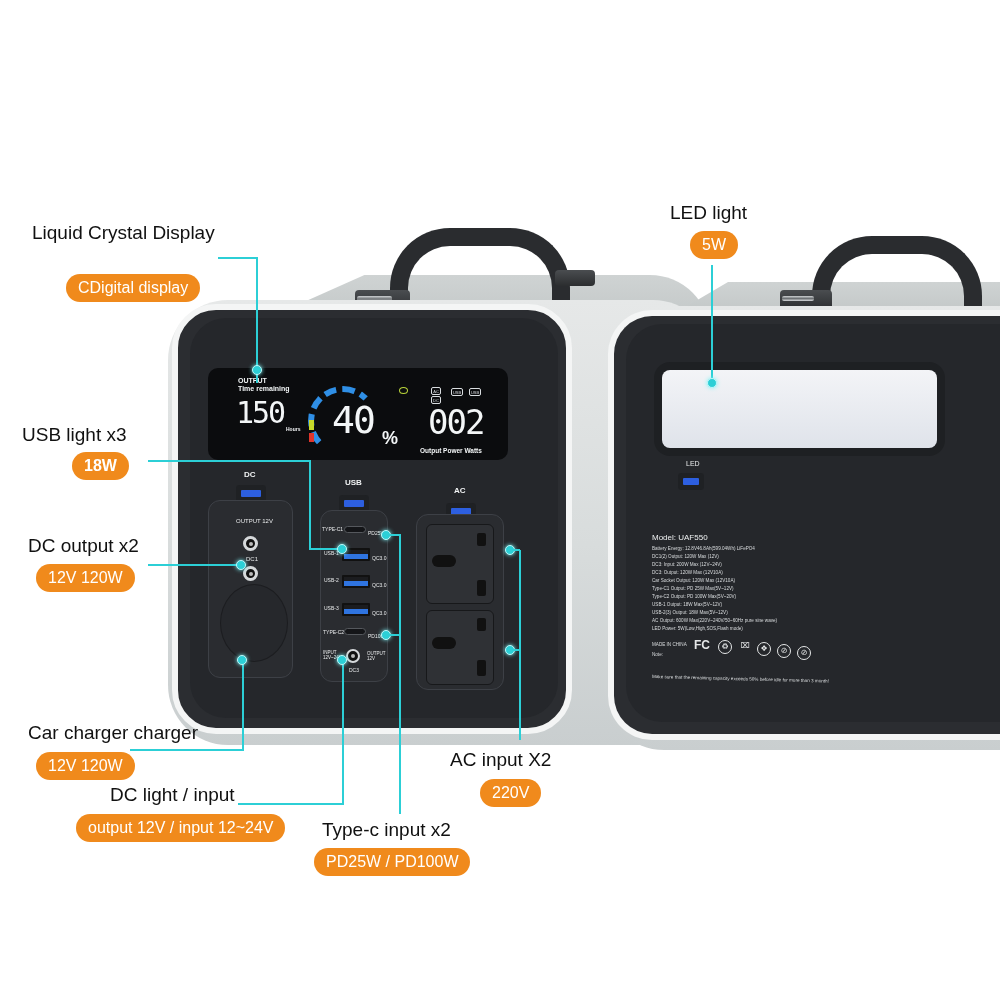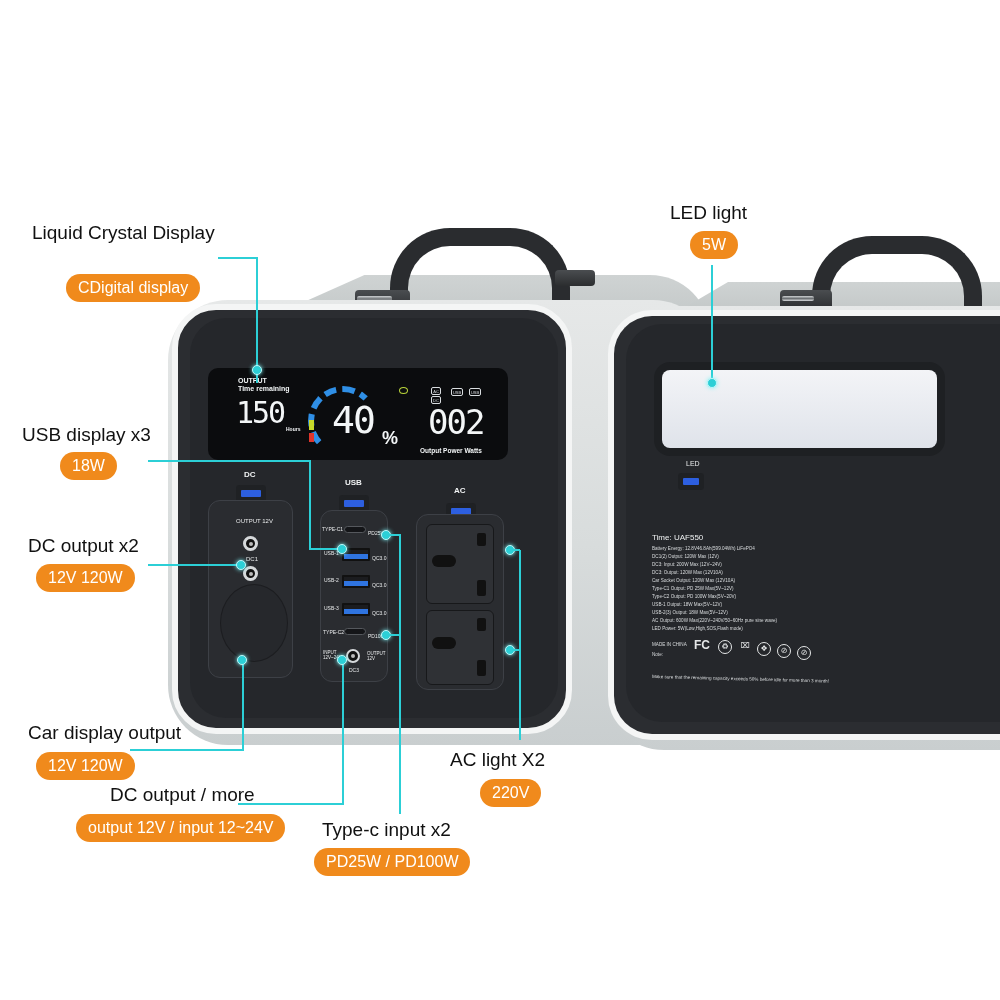--- a/index.html
+++ b/index.html
@@ -169,21 +169,21 @@
   <div class="handle-metal" style="left:782px; top:296px; width:32px; height:5px;"></div>
 
   <div class="shell" style="left:604px; top:306px; width:420px; height:444px; border-radius:60px 0 0 60px;"></div>
   <div class="face" style="left:608px; top:310px; width:400px; height:430px; border-right:none; border-radius:44px 0 0 44px;"></div>
   <div class="face-inner" style="left:626px; top:324px; width:374px; height:398px; border-radius:36px 0 0 36px;"></div>
 
   <div class="led-bar" style="left:662px; top:370px; width:275px; height:78px;"></div>
   <div class="tiny" style="left:686px; top:460px; font-size:7px;">LED</div>
   <div class="btn-blue" style="left:683px; top:478px; width:16px;"></div>
 
-  <div class="model" style="left:652px; top:533px;">Time: UAF550</div>
+  <div class="model" style="left:652px; top:533px;">Model: UAF550</div>
   <div class="spec" style="left:652px; top:546px;">Battery Energy: 12.8V46.8Ah(599.04Wh) LiFePO4</div>
   <div class="spec" style="left:652px; top:554px;">DC1(2) Output: 120W Max (12V)</div>
   <div class="spec" style="left:652px; top:562px;">DC3: Input: 200W Max (12V~24V)</div>
   <div class="spec" style="left:652px; top:570px;">DC3: Output: 120W Max (12V10A)</div>
   <div class="spec" style="left:652px; top:578px;">Car Socket Output: 120W Max (12V10A)</div>
   <div class="spec" style="left:652px; top:586px;">Type-C1 Output: PD 25W Max(5V~12V)</div>
   <div class="spec" style="left:652px; top:594px;">Type-C2 Output: PD 100W Max(5V~20V)</div>
   <div class="spec" style="left:652px; top:602px;">USB-1 Output: 18W Max(5V~12V)</div>
   <div class="spec" style="left:652px; top:610px;">USB-2(3) Output: 18W Max(5V~12V)</div>
   <div class="spec" style="left:652px; top:618px;">AC Output: 600W Max(220V~240V/50~60Hz pure sine wave)</div>
@@ -231,32 +231,32 @@
 <div class="line" style="left:510px; top:549px; width:10px; height:2px;"></div>
 <div class="dot" style="left:505px; top:645px;"></div>
 <div class="line" style="left:510px; top:649px; width:10px; height:2px;"></div>
 
 <div class="line" style="left:711px; top:265px; width:2px; height:118px;"></div>
 <div class="dot" style="left:707px; top:378px;"></div>
 
 <div class="title" style="left:32px; top:222px;">Liquid Crystal Display</div>
 <div class="pill" style="left:66px; top:252px;margin-top:22px;">CDigital display</div>
 
-<div class="title" style="left:22px; top:424px;">USB display x3</div>
-<div class="pill" style="left:60px; top:452px;">18W</div>
+<div class="title" style="left:22px; top:424px;">USB light x3</div>
+<div class="pill" style="left:72px; top:452px;font-weight:bold;">18W</div>
 
 <div class="title" style="left:28px; top:535px;">DC output x2</div>
 <div class="pill" style="left:36px; top:564px;">12V 120W</div>
 
-<div class="title" style="left:28px; top:722px;">Car display output</div>
+<div class="title" style="left:28px; top:722px;">Car charger charger</div>
 <div class="pill" style="left:36px; top:752px;">12V 120W</div>
 
-<div class="title" style="left:110px; top:784px;">DC output / more</div>
+<div class="title" style="left:110px; top:784px;">DC light / input</div>
 <div class="pill" style="left:76px; top:814px;">output 12V / input 12~24V</div>
 
 <div class="title" style="left:322px; top:819px;">Type-c input x2</div>
 <div class="pill" style="left:314px; top:848px;">PD25W / PD100W</div>
 
-<div class="title" style="left:450px; top:749px;">AC light X2</div>
+<div class="title" style="left:450px; top:749px;">AC input X2</div>
 <div class="pill" style="left:480px; top:779px;">220V</div>
 
 <div class="title" style="left:670px; top:202px;">LED light</div>
 <div class="pill" style="left:690px; top:231px;">5W</div>
 
 </body></html>

